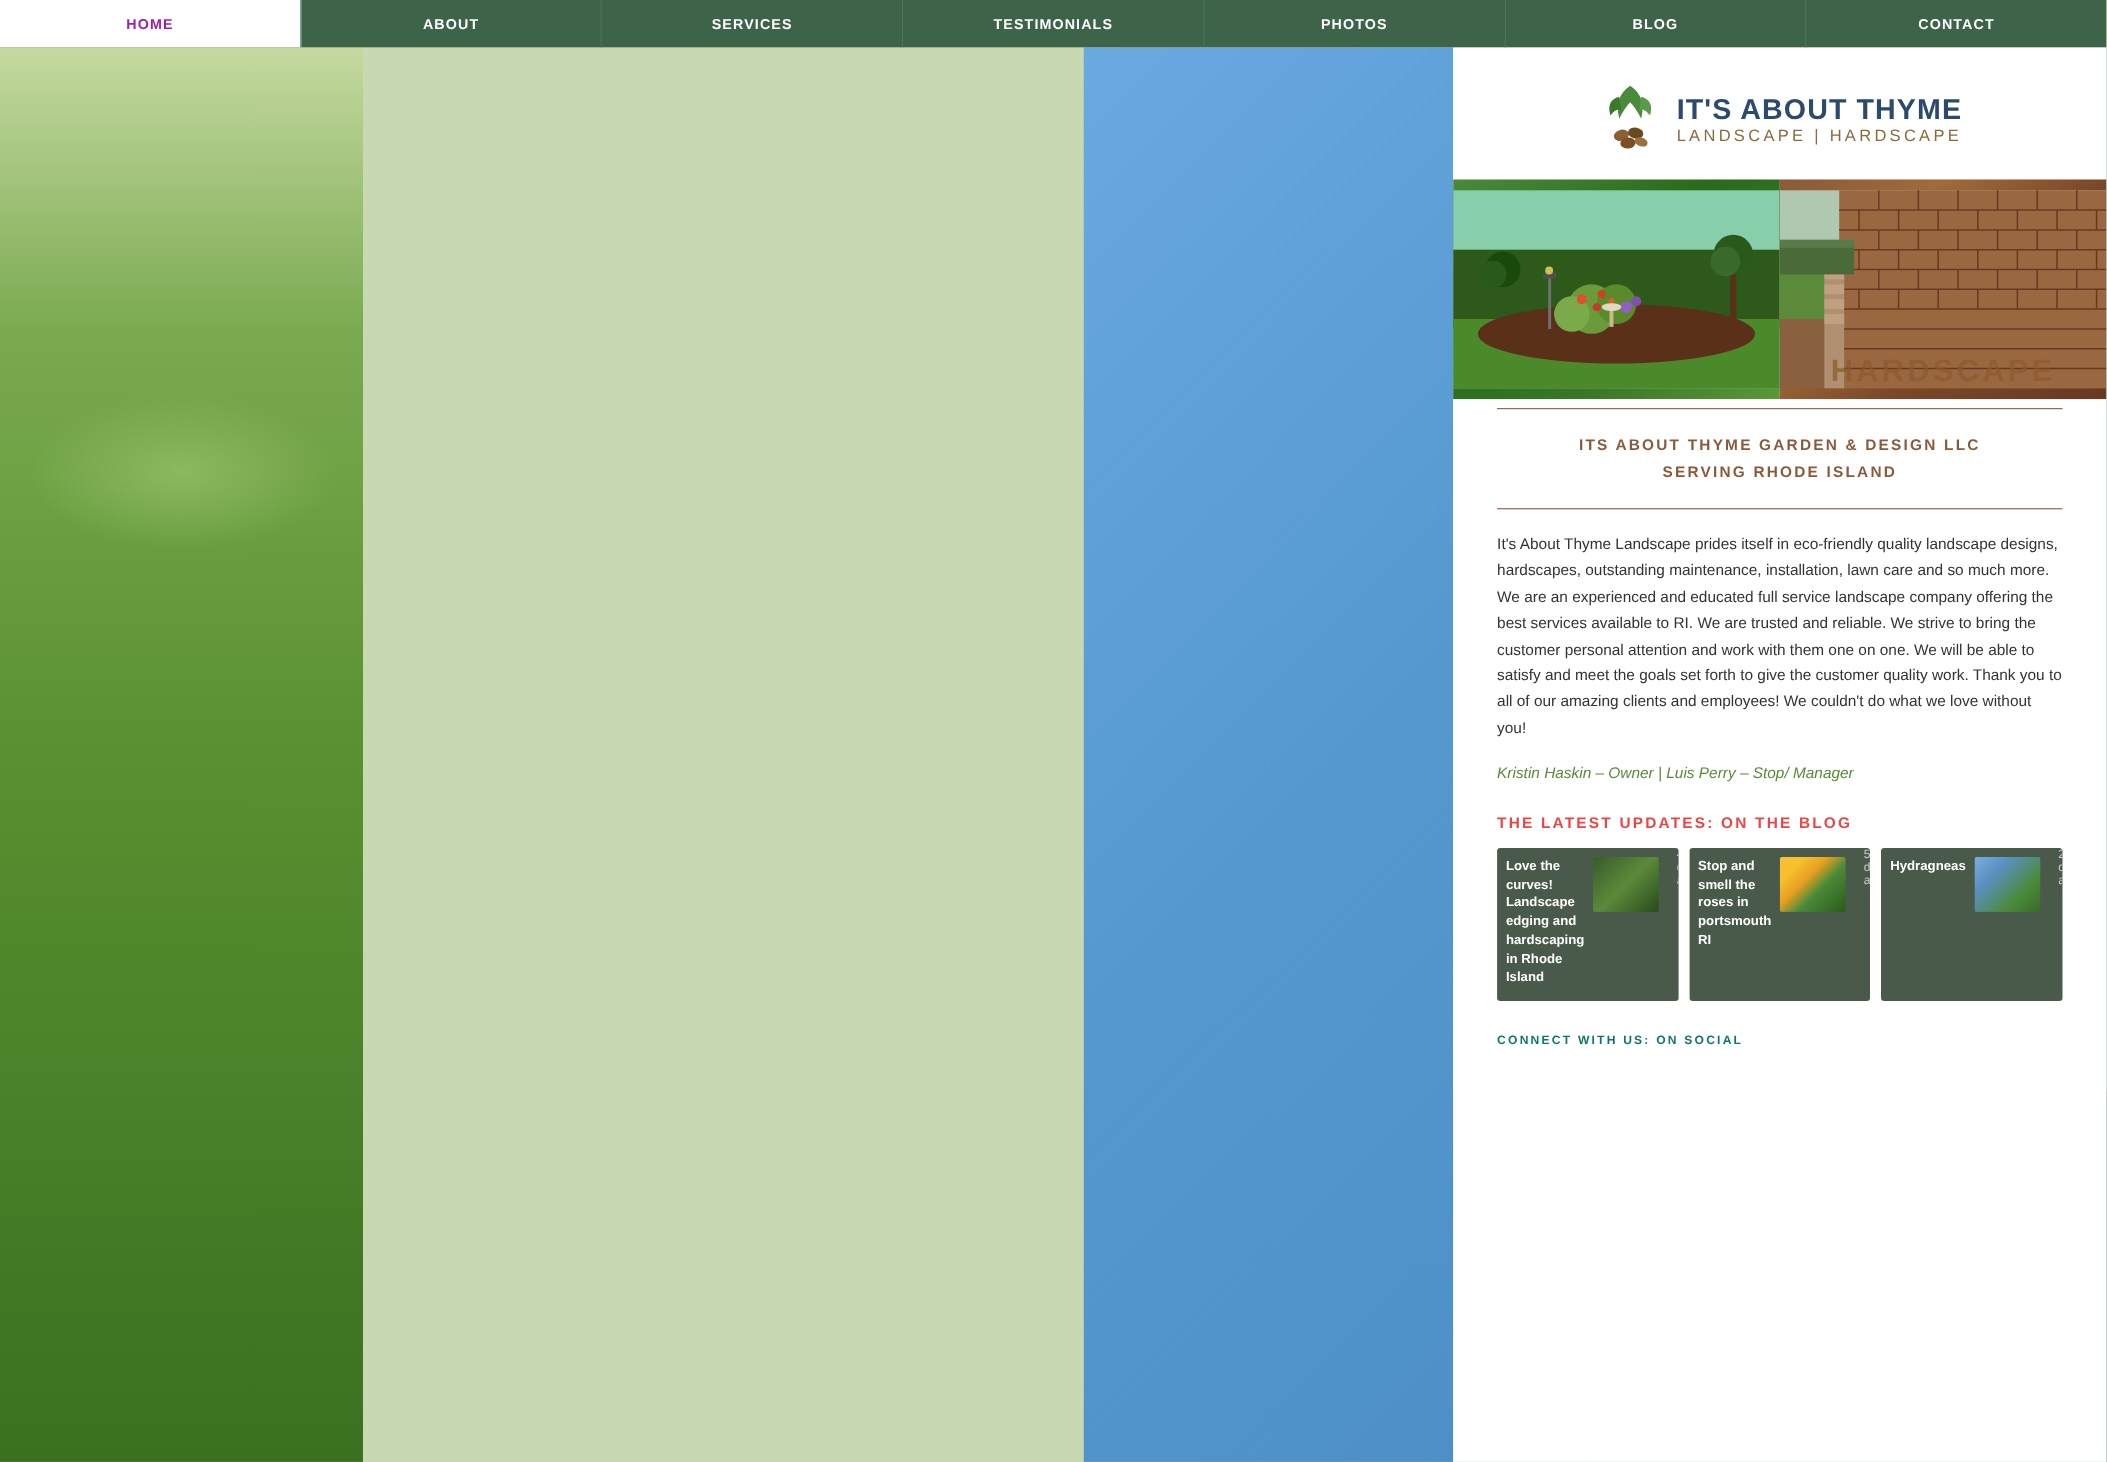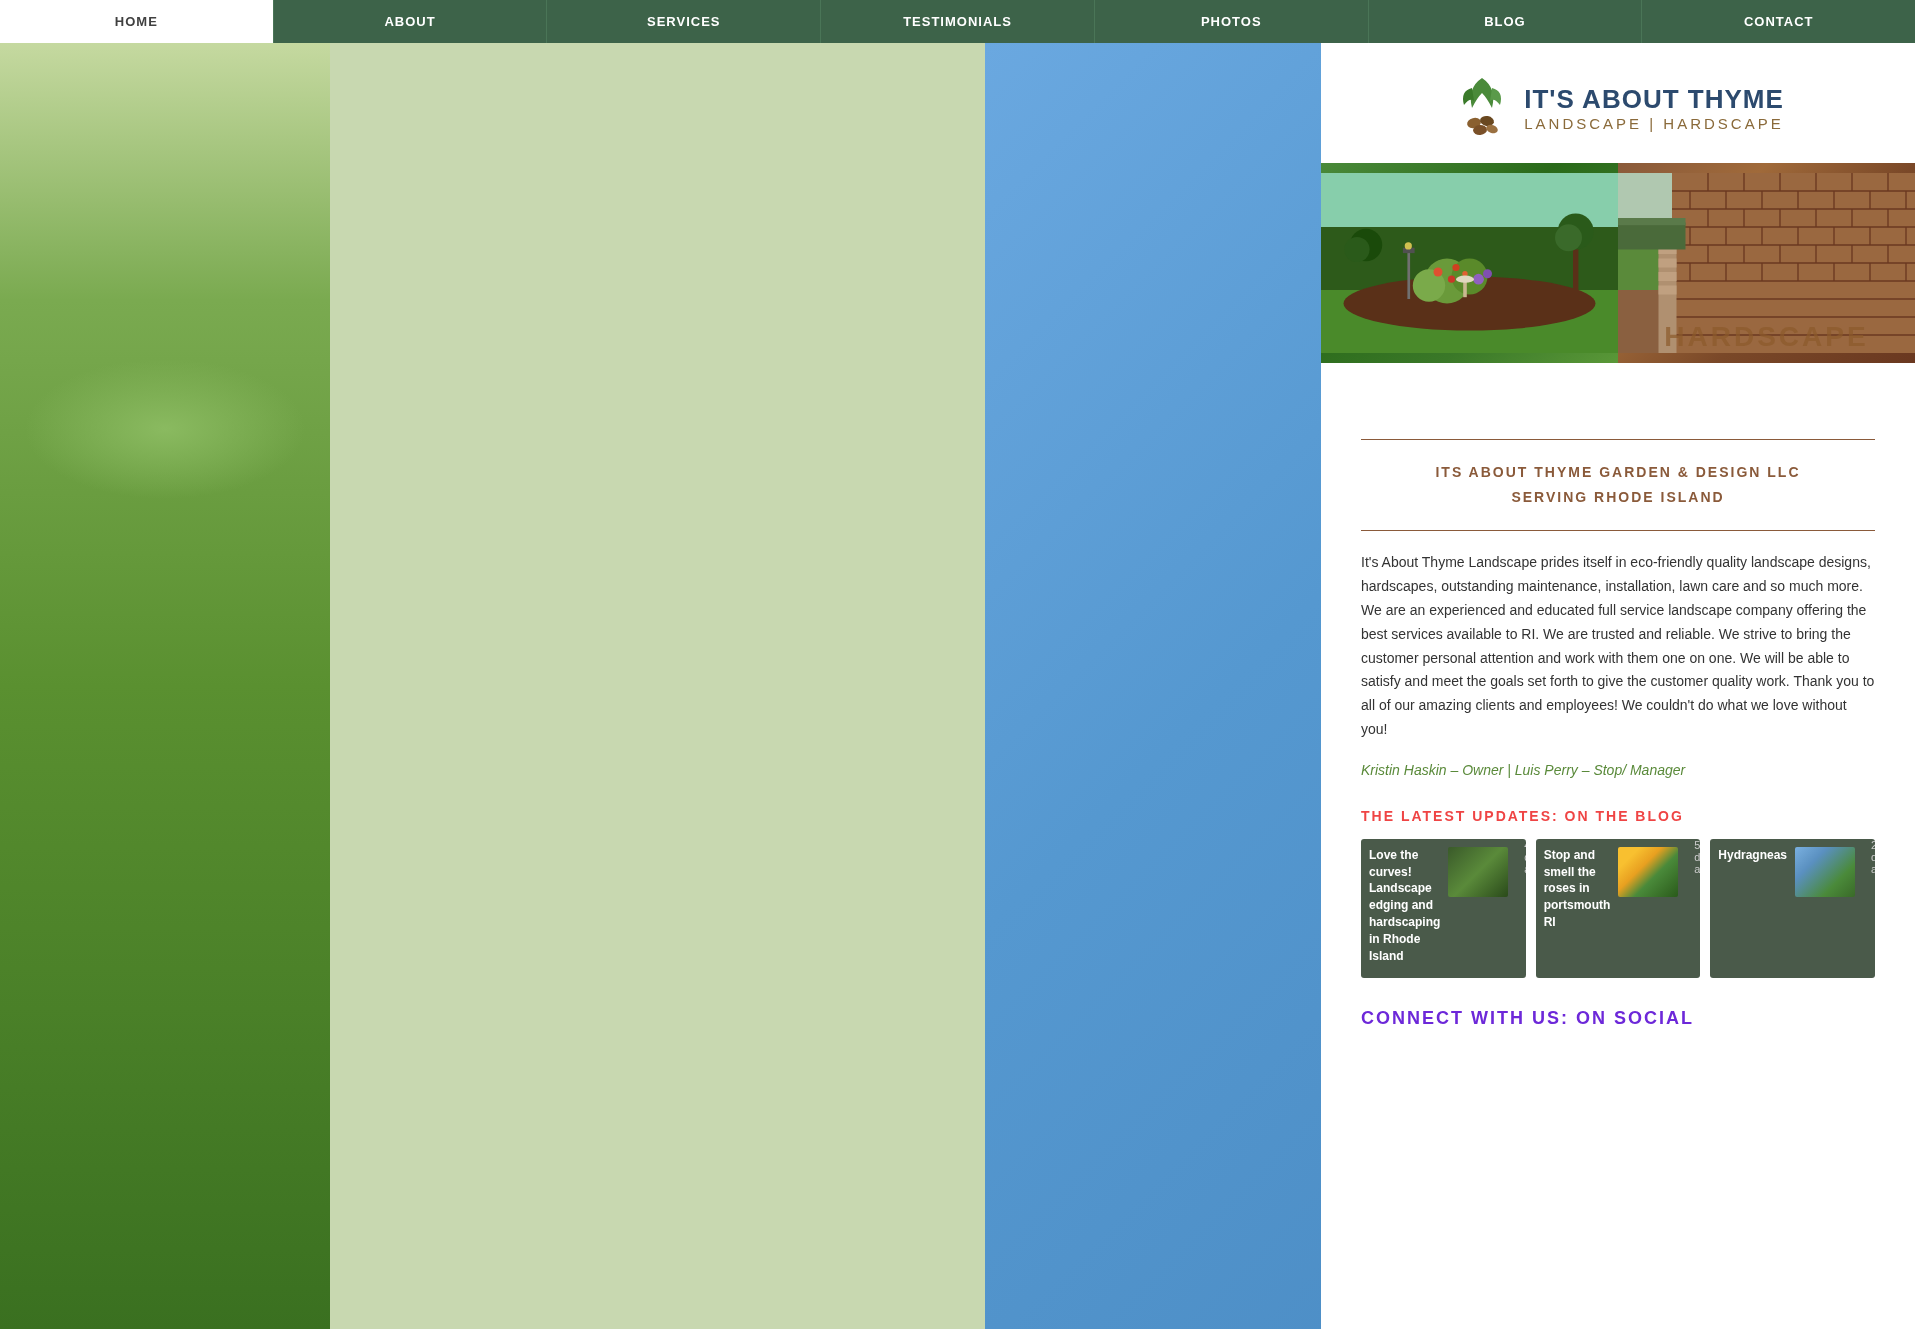--- a/index.html
+++ b/index.html
@@ -29,21 +29,21 @@
       font-size: 13px;
       font-weight: 600;
       letter-spacing: 1px;
       cursor: pointer;
       border-right: 1px solid #4a7557;
       text-transform: uppercase;
     }
     .nav-item:last-child { border-right: none; }
     .nav-item.active {
       background: white;
-      color: #404040;
+      color: #a21caf;
     }
 
     
     .bg-wrapper {
       position: relative;
       width: 100%;
       display: flex;
       min-height: 1286px;
     }
 
@@ -178,23 +178,22 @@
     }
 
     
     .landscape-overlay {
       position: absolute;
       top: 0; left: 0; right: 0; bottom: 0;
     }
 
     
     .content-area {
-      padding: 32px 40px 30px;
+      padding: 8px 40px 30px;
       background: white;
-      margin-top: 44px;
     }
 
     .divider-line {
       border: none;
       border-top: 1px solid #8a5a3a;
       margin: 0 0 12px 0;
     }
     .divider-line-bottom {
       border: none;
       border-top: 1px solid #8a5a3a;
@@ -297,23 +296,23 @@
       height: 100%;
       background: linear-gradient(135deg, #7ab0e0 0%, #5a90c0 30%, #4a8a3a 70%, #3a6a28 100%);
     }
 
     .blog-card-footer {
       padding: 0 8px 8px;
     }
 
     
     .connect-title {
-      font-size: 18px;
+      font-size: 11px;
       font-weight: 700;
-      color: #6d28d9;
+      color: #0f766e;
       letter-spacing: 2px;
       text-transform: uppercase;
       margin-bottom: 10px;
     }
   </style>
 </head>
 <body>
 
 <nav>
   <div class="nav-item active">HOME</div>

